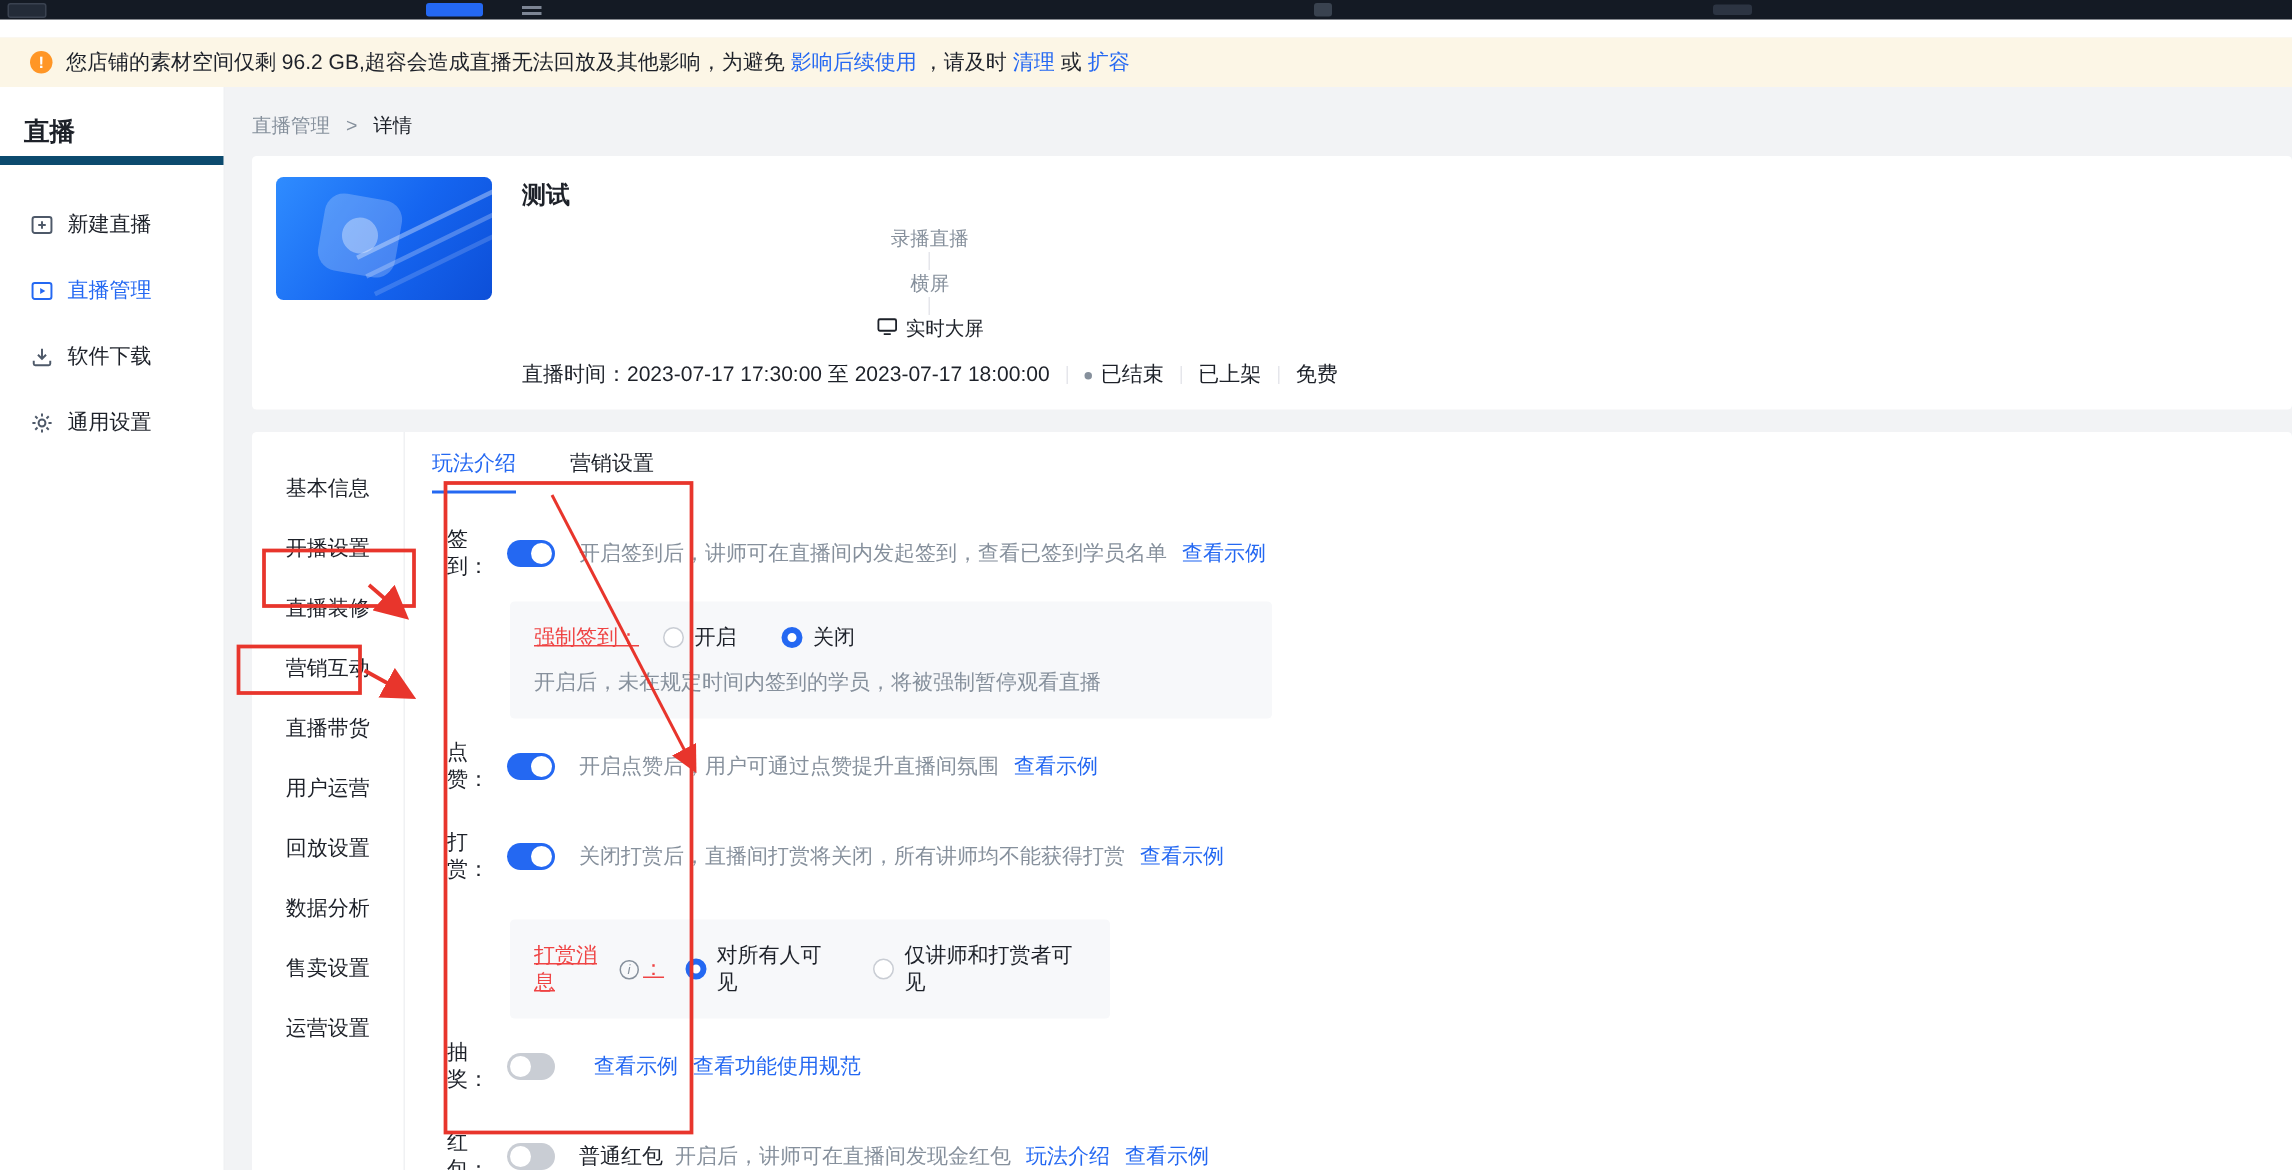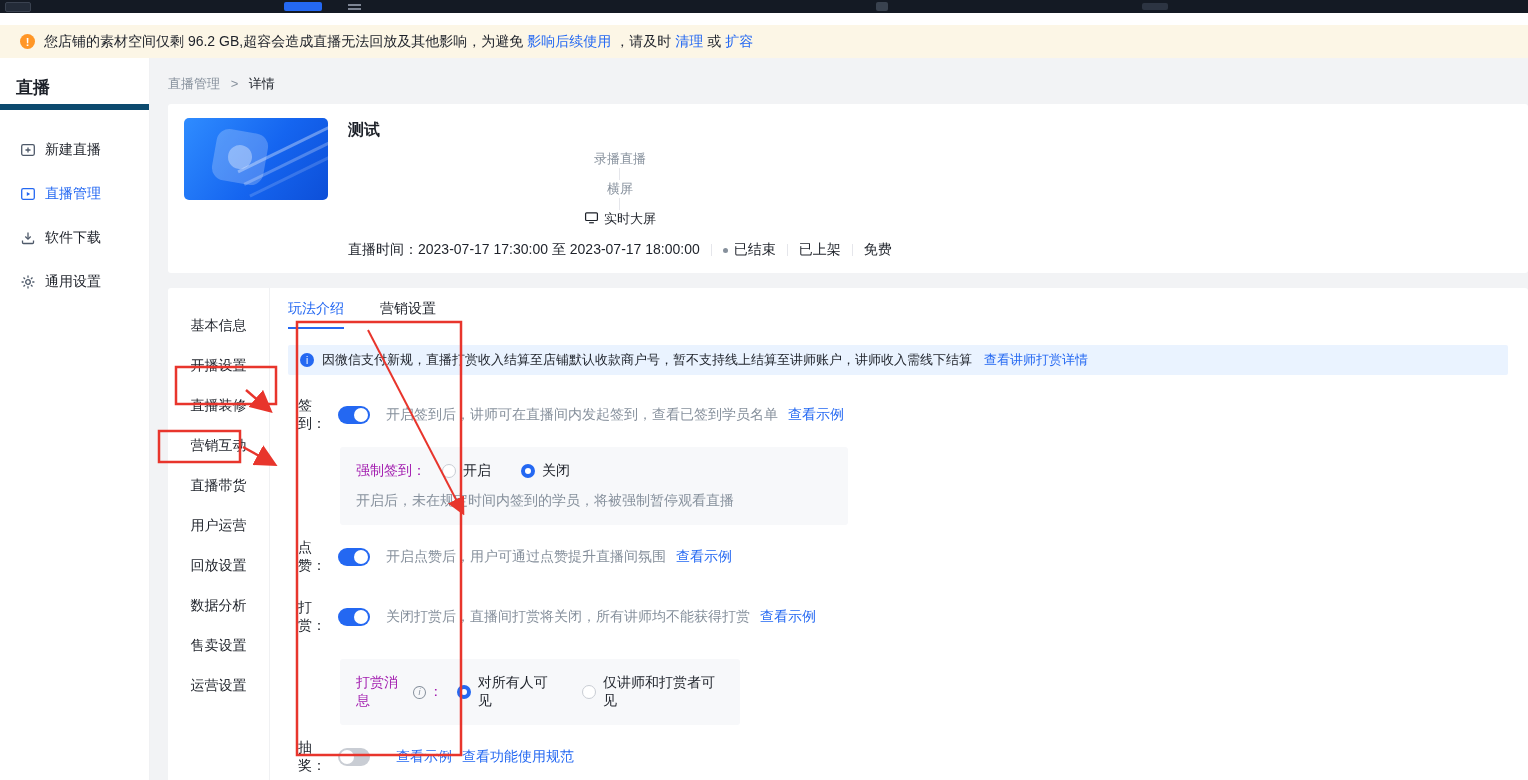--- a/index.html
+++ b/index.html
@@ -104,21 +104,21 @@
     position: relative; display: inline-block; margin-right: 16px; flex-shrink: 0; cursor: pointer; }
   .toggle::after { content: ""; position: absolute; width: 14px; height: 14px; border-radius: 50%;
     background: #fff; top: 2px; left: 2px; transition: left .2s; }
   .toggle[data-checked="true"] { background: #2468f2; }
   .toggle[data-checked="true"]::after { left: 16px; }
   .srow-desc { color: #86909c; white-space: nowrap; }
   .srow-desc.dark { color: #1d2129; margin-right: 8px; }
 
   .sub-panel { margin-left: 52px; background: #f7f8fa; border-radius: 3px; padding: 15px 16px; }
   .sub-row { display: flex; align-items: center; }
-  .sub-label { color: #a21caf; }
+  .sub-label { color: #ef4444; text-decoration: underline; }
   .radio { display: inline-flex; align-items: center; gap: 7px; cursor: pointer; color: #1d2129; }
   .radio-dot { width: 14px; height: 14px; border-radius: 50%; border: 1px solid #c9cdd4;
     background: #fff; flex-shrink: 0; }
   .radio[data-checked="true"] .radio-dot { border: 4px solid #2468f2; }
   .sub-note { margin-top: 12px; color: #86909c; }
   .qicon { width: 13px; height: 13px; border-radius: 50%; border: 1px solid #86909c;
     color: #86909c; font-size: 9px; display: inline-flex; align-items: center;
     justify-content: center; margin: 0 3px; }
   .qicon::after { content: "i"; }
 
@@ -249,25 +249,20 @@
         <div class="vtab">售卖设置</div>
         <div class="vtab">运营设置</div>
       </div>
 
       <div class="content">
         <div class="top-tabs">
           <div class="ttab" data-active="true">玩法介绍</div>
           <div class="ttab" data-active="false">营销设置</div>
         </div>
 
-        <div class="notice">
-          <i class="info-icon"></i>
-          <span>因微信支付新规，直播打赏收入结算至店铺默认收款商户号，暂不支持线上结算至讲师账户，讲师收入需线下结算</span>
-          <a class="blue-link">查看讲师打赏详情</a>
-        </div>
 
         <div class="srow mt22">
           <span class="srow-label">签到：</span>
           <span class="toggle" data-checked="true"></span>
           <span class="srow-desc">开启签到后，讲师可在直播间内发起签到，查看已签到学员名单</span>
           <a class="blue-link">查看示例</a>
         </div>
         <div class="sub-panel mt14" style="width:508px">
           <div class="sub-row">
             <span class="sub-label" style="margin-right:16px">强制签到：</span>

